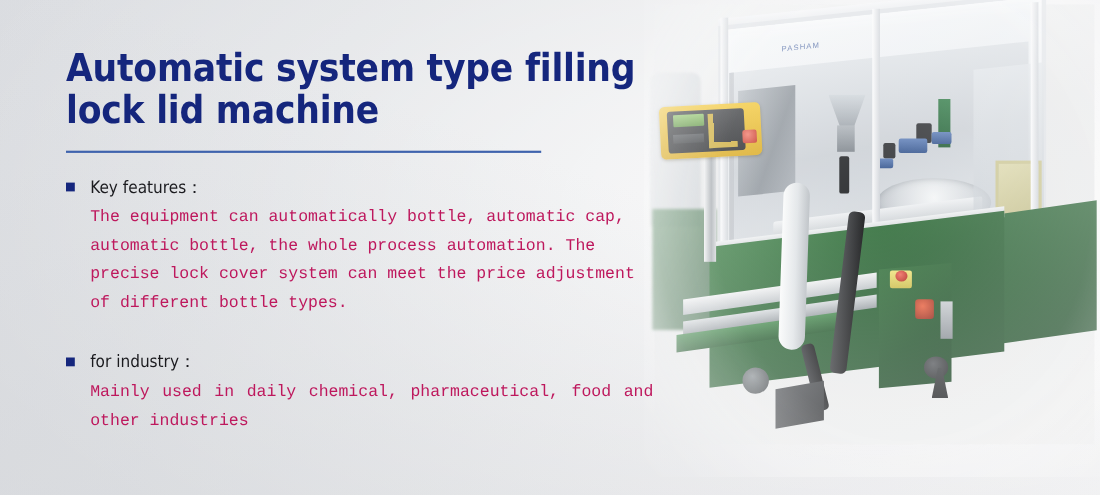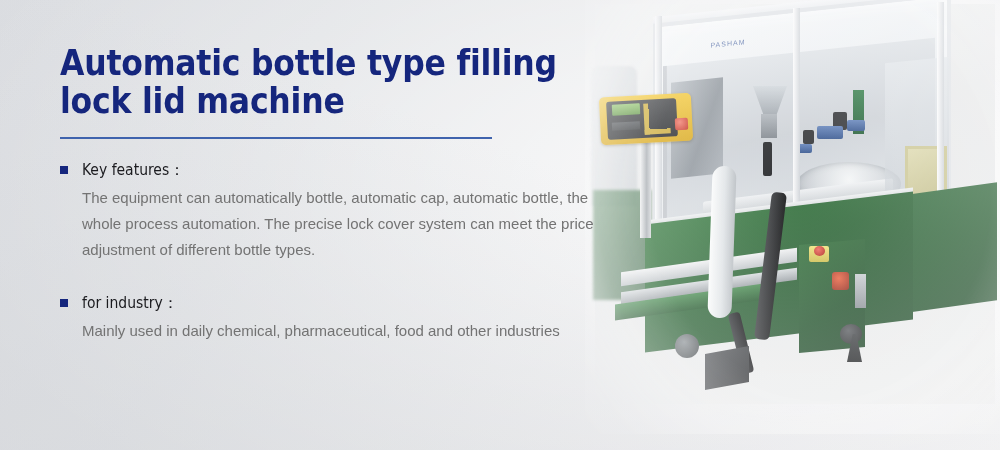--- a/index.html
+++ b/index.html
@@ -85,24 +85,24 @@
   .head-label {
     color: #1b1b1f;
     font-size: 15.5px;
     line-height: 20px;
     font-family: "DejaVu Sans Condensed", "Liberation Sans", sans-serif;
   }
 
   .body-text {
     margin: 5px 0 0 22px;
     width: 512px;
-    color: #737373;
+    color: #be185d;
     font-size: 15px;
     line-height: 26px;
-    font-family: Liberation Sans, sans-serif;
+    font-family: Liberation Mono, monospace;
   }
   .body-text.justify {
     text-align: justify;
   }
 
   
   .photo {
     position: absolute;
     left: 585px;
     top: -6px;
@@ -458,21 +458,21 @@
     <div class="black-arm"></div>
     <div class="black-arm2"></div>
     <div class="dark-tool"></div>
     <div class="roller"></div>
 
     <div class="photo-haze"></div>
   </div>
 
   <div class="text-col">
 
-    <h1 class="title">Automatic bottle type filling
+    <h1 class="title">Automatic system type filling
 lock lid machine</h1>
 
     <div class="divider"></div>
 
     <div class="feature-block">
       <div class="head-row">
         <span class="bullet"></span>
         <span class="head-label">Key features：</span>
       </div>
       <p class="body-text">The equipment can automatically bottle, automatic cap, automatic bottle, the whole process automation. The precise lock cover system can meet the price adjustment of different bottle types.</p>

